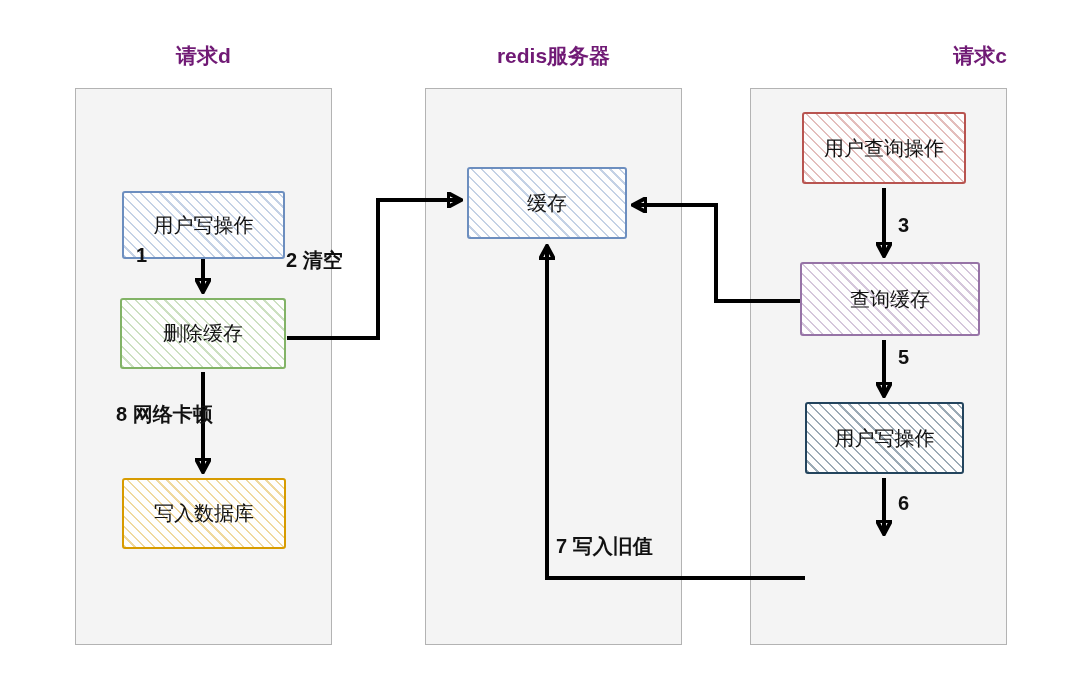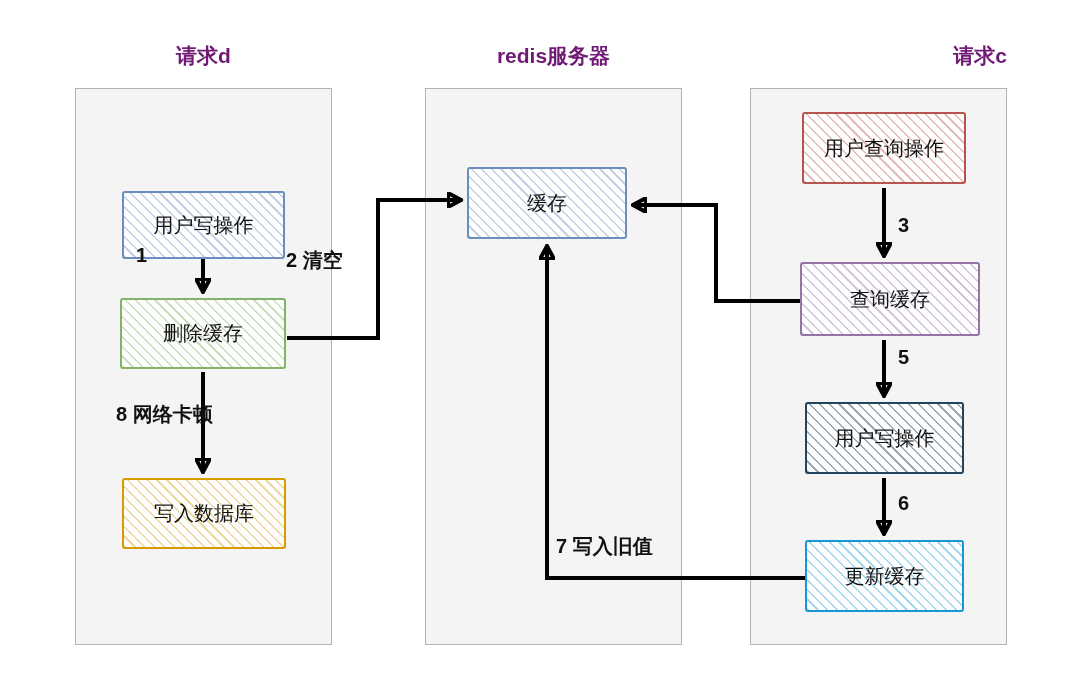--- a/index.html
+++ b/index.html
@@ -80,21 +80,20 @@
 
   <div class="node n-user-write">用户写操作</div>
   <div class="node n-delete-cache">删除缓存</div>
   <div class="node n-write-db">写入数据库</div>
 
   <div class="node n-cache">缓存</div>
 
   <div class="node n-user-query">用户查询操作</div>
   <div class="node n-query-cache">查询缓存</div>
   <div class="node n-query-db">用户写操作</div>
-  <div class="node n-update-cache">更新缓存</div>
 
   <div class="edge-label el-1">1</div>
   <div class="edge-label el-2">2 清空</div>
   <div class="edge-label el-3">3</div>
   <div class="edge-label el-5">5</div>
   <div class="edge-label el-6">6</div>
   <div class="edge-label el-7">7 写入旧值</div>
   <div class="edge-label el-8">8 网络卡顿</div>
 
 </div>

